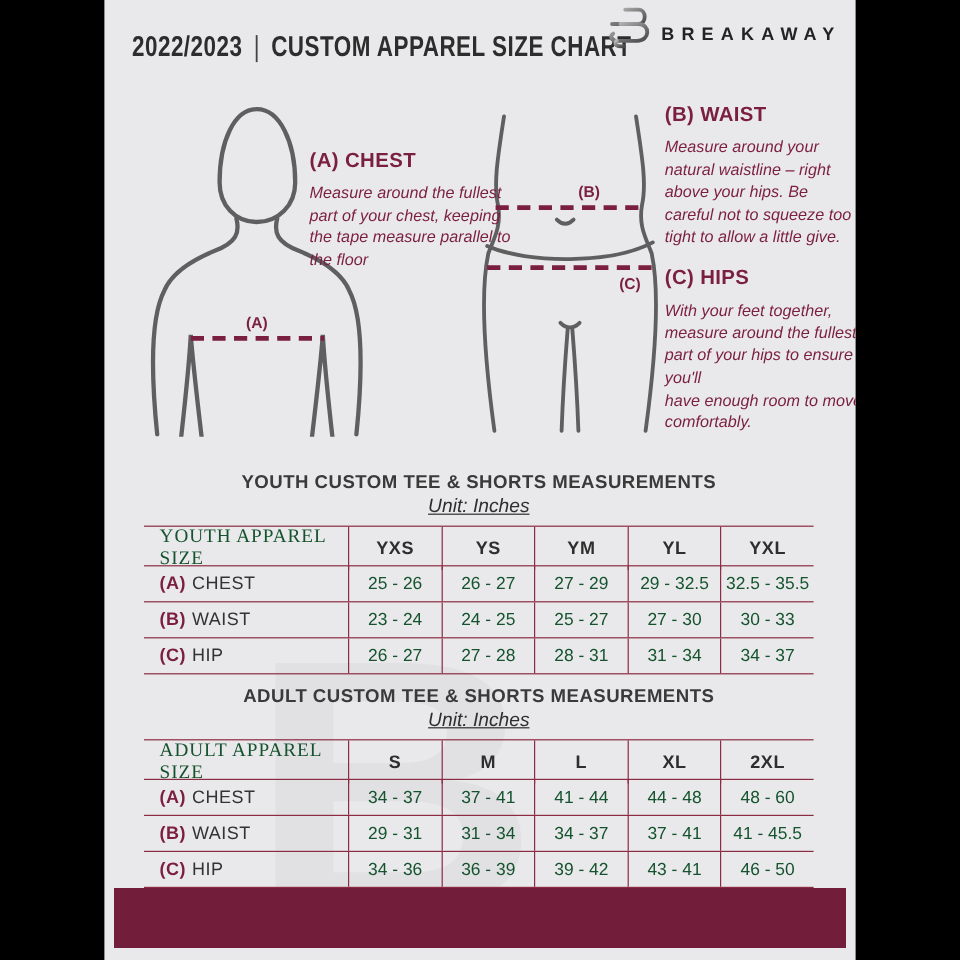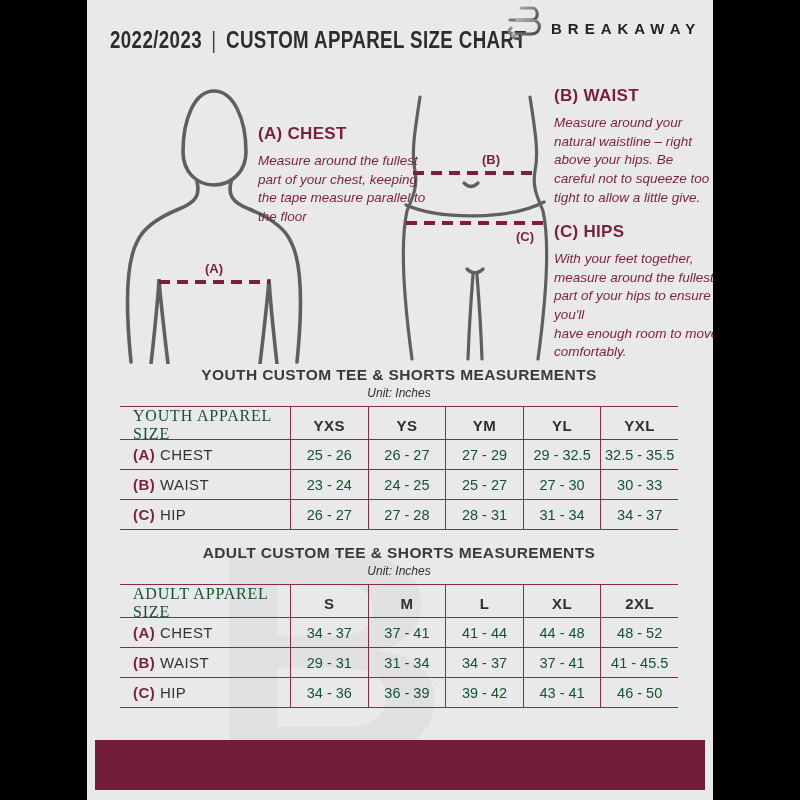--- a/index.html
+++ b/index.html
@@ -34,22 +34,22 @@
   .instr h3 { font-size:17px; font-weight:bold; letter-spacing:.3px; margin-bottom:8px; }
   .instr p { font-size:13.5px; font-style:italic; line-height:1.38; white-space:pre-line; }
   .instr-a { left:171px; top:76px; width:172px;margin-top:48px; }
   .instr-b { left:467px; top:86px; width:160px; }
   .instr-c { left:467px; top:222px; width:166px; }
 
   
   .table-block { position:absolute; left:33px; width:558px; z-index:2; text-align:center; }
   .tb-youth { top:366px; }
   .tb-adult { top:544px; }
-  .tbl-title { font-size:15.5px; font-weight:bold; color:#3a3a3a; letter-spacing:.4px; margin-bottom:2px; }
-  .tbl-unit  { font-size:12px; font-style:italic; color:#2f2f2f; margin-bottom:6px; }
+  .tbl-title { font-size:15.5px; font-weight:bold; color:#3a3a3a; letter-spacing:.4px; margin-bottom:2px;margin-top:28px; }
+  .tbl-unit  { font-size:16px; font-style:italic; color:#2f2f2f; margin-bottom:6px;text-decoration:underline; }
 
   .size-table { width:558px; border-top:1.6px solid #8c2b43; text-align:left; }
   .trow { display:grid; grid-template-columns:170px repeat(5,1fr); border-bottom:1.6px solid #8c2b43; }
   .trow.thead { height:33px; }
   .trow.tdata { height:30px; }
   .cell { display:flex; align-items:center; justify-content:center; }
   .cell.vline { border-left:1.6px solid #8c2b43; }
   .cell.labelc { justify-content:flex-start; padding-left:13px; }
   .thead .labelc { font-size:16px; color:#14532d; letter-spacing:.8px;font-family:Liberation Serif, serif; }
   .thead .colh { font-weight:bold; font-size:15px; color:#2e2e2e; letter-spacing:.5px;text-align:right; }
@@ -195,21 +195,21 @@
         </div>
         <div class="trow tdata">
           <div class="cell labelc">
               <span class="pfx">(A)</span>
               <span>CHEST</span>
             </div>
           <div class="cell vline valc">34 - 37</div>
           <div class="cell vline valc">37 - 41</div>
           <div class="cell vline valc">41 - 44</div>
           <div class="cell vline valc">44 - 48</div>
-          <div class="cell vline valc">48 - 52</div>
+          <div class="cell vline valc">48 - 60</div>
         </div>
         <div class="trow tdata">
           <div class="cell labelc">
               <span class="pfx">(B)</span>
               <span>WAIST</span>
             </div>
           <div class="cell vline valc">29 - 31</div>
           <div class="cell vline valc">31 - 34</div>
           <div class="cell vline valc">34 - 37</div>
           <div class="cell vline valc">37 - 41</div>

